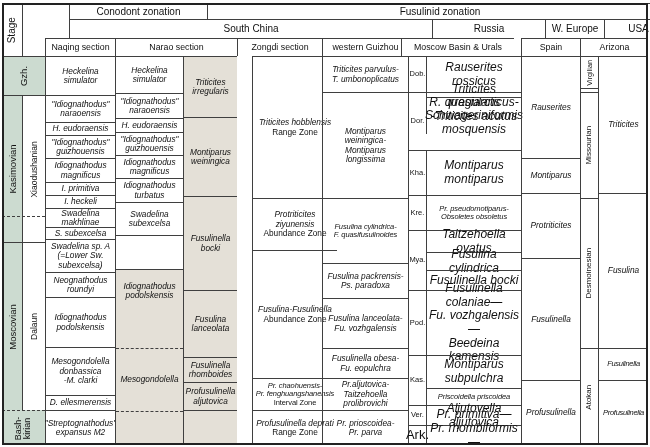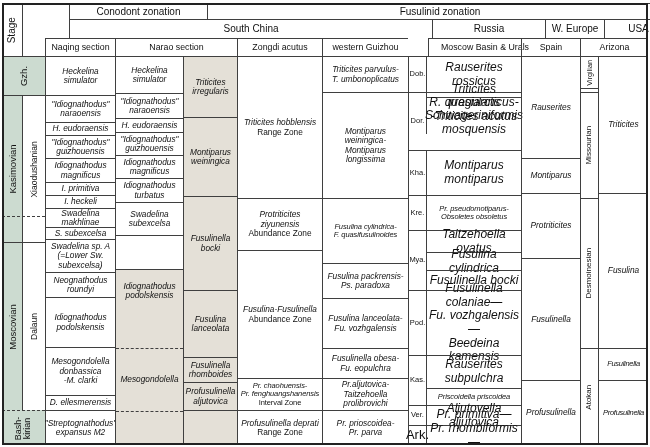--- a/index.html
+++ b/index.html
@@ -22,42 +22,42 @@
   .xs{font-size:7.5px;letter-spacing:-0.1px;}
   .tight{font-size:7.5px;letter-spacing:-0.3px;}
   .f8{font-size:12px;}
   .frame{position:absolute;left:2px;top:3px;width:646px;height:442px;box-sizing:border-box;
          border:2px solid var(--frame,#222);pointer-events:none;z-index:5;}
   .dash{position:absolute;height:0;border-top:1px dashed var(--line,#3f3f3f);z-index:3;}
   .dashtop{border-top:1px dashed var(--line,#3f3f3f);}
   .abs{position:absolute;left:0;right:0;text-align:center;}
   
   .cA{left:2px;width:20px;}  .cB{left:22px;width:23px;} .cC{left:45px;width:70px;}
-  .cD{left:115px;width:68px;}.cE{left:183px;width:54px;}.cF{left:237px;width:85px;}
+  .cD{left:115px;width:68px;}.cE{left:183px;width:54px;}.cF{left:252px;width:85px;}
   .cG{left:322px;width:86px;}.cH{left:408px;width:18px;}.cI{left:426px;width:95px;}
   .cJ{left:521px;width:59px;}.cK{left:580px;width:18px;}.cL{left:598px;width:50px;}
 </style>
 </head>
 <body>
 
 <div class="wrap">
 
   <div class="cell vert" style="left:2px;top:3px;width:20px;height:53px"><span style="font-size:10px">Stage</span></div>
   <div class="cell" style="left:22px;top:3px;width:23px;height:53px"></div>
   <div class="cell h1" style="left:45px;top:3px;width:138px;height:16px">Conodont zonation</div>
   <div class="cell h1" style="left:183px;top:3px;width:465px;height:16px">Fusulinid zonation</div>
   <div class="cell h1" style="left:45px;top:19px;width:363px;height:19px">South China</div>
   <div class="cell h1" style="left:408px;top:19px;width:113px;height:19px">Russia</div>
   <div class="cell h1" style="left:521px;top:19px;width:59px;height:19px">W. Europe</div>
   <div class="cell h1" style="left:580px;top:19px;width:68px;height:19px">USA</div>
   <div class="cell hdr" style="left:45px;top:38px;width:70px;height:18px">Naqing section</div>
   <div class="cell hdr" style="left:115px;top:38px;width:122px;height:18px">Narao section</div>
-  <div class="cell hdr" style="left:237px;top:38px;width:85px;height:18px">Zongdi acutus</div>
+  <div class="cell hdr" style="left:237px;top:38px;width:85px;height:18px">Zongdi section</div>
   <div class="cell hdr" style="left:322px;top:38px;width:86px;height:18px">western Guizhou</div>
-  <div class="cell hdr" style="left:428px;top:38px;width:113px;height:18px">Moscow Basin &amp; Urals</div>
+  <div class="cell hdr" style="left:401px;top:38px;width:113px;height:18px">Moscow Basin &amp; Urals</div>
   <div class="cell hdr" style="left:521px;top:38px;width:59px;height:18px">Spain</div>
   <div class="cell hdr" style="left:580px;top:38px;width:68px;height:18px">Arizona</div>
 
   <div class="cell vert green" style="left:2px;top:56px;width:43px;height:39px"><span style="font-size:9.5px">Gzh.</span></div>
   <div class="cell vert green cA" style="top:95px;height:147px"><span style="font-size:9.5px">Kasimovian</span></div>
   <div class="cell vert green cA" style="top:242px;height:168px"><span style="font-size:9.5px">Moscovian</span></div>
   <div class="cell vert green dashtop" style="left:2px;top:410px;width:43px;height:35px"><span style="font-size:9px">Bash-
 kirian</span></div>
   <div class="cell vert cB" style="top:95px;height:147px"><span style="font-size:8.5px">Xiaodushanian</span></div>
   <div class="cell vert cB" style="top:242px;height:168px"><span style="font-size:8.5px">Dalaun</span></div>
@@ -188,21 +188,21 @@
   <div class="cell cI f8" style="top:150px;height:45px">Montiparus
 montiparus</div>
   <div class="cell cI xs" style="top:195px;height:35px">Pr. pseudomotiparus-
 Obsoletes obsoletus</div>
   <div class="cell cI f8" style="top:230px;height:22px">Taitzehoella ovatus</div>
   <div class="cell cI f8" style="top:252px;height:18px">Fusulina cylindrica</div>
   <div class="cell cI f8" style="top:270px;height:20px">Fusulinella bocki</div>
   <div class="cell cI f8" style="top:290px;height:65px">Fusulinella colaniae—
 Fu. vozhgalensis—
 Beedeina kamensis</div>
-  <div class="cell cI f8" style="top:355px;height:33px">Rauserites subpulchra</div>
+  <div class="cell cI f8" style="top:355px;height:33px">Montiparus subpulchra</div>
   <div class="cell cI xs" style="top:388px;height:17px">Priscoidella priscoidea</div>
   <div class="cell cI f8" style="top:405px;height:20px">Aljutovella aljutovica</div>
   <div class="cell cI f8" style="top:425px;height:20px">Pr. primitiva—
 Pr. rhombiformis—
 Verella spicata</div>
 
   <div class="cell cJ" style="top:56px;height:102px">Rauserites</div>
   <div class="cell cJ" style="top:158px;height:35px">Montiparus</div>
   <div class="cell cJ" style="top:193px;height:65px">Protriticites</div>
   <div class="cell cJ" style="top:258px;height:122px">Fusulinella</div>

